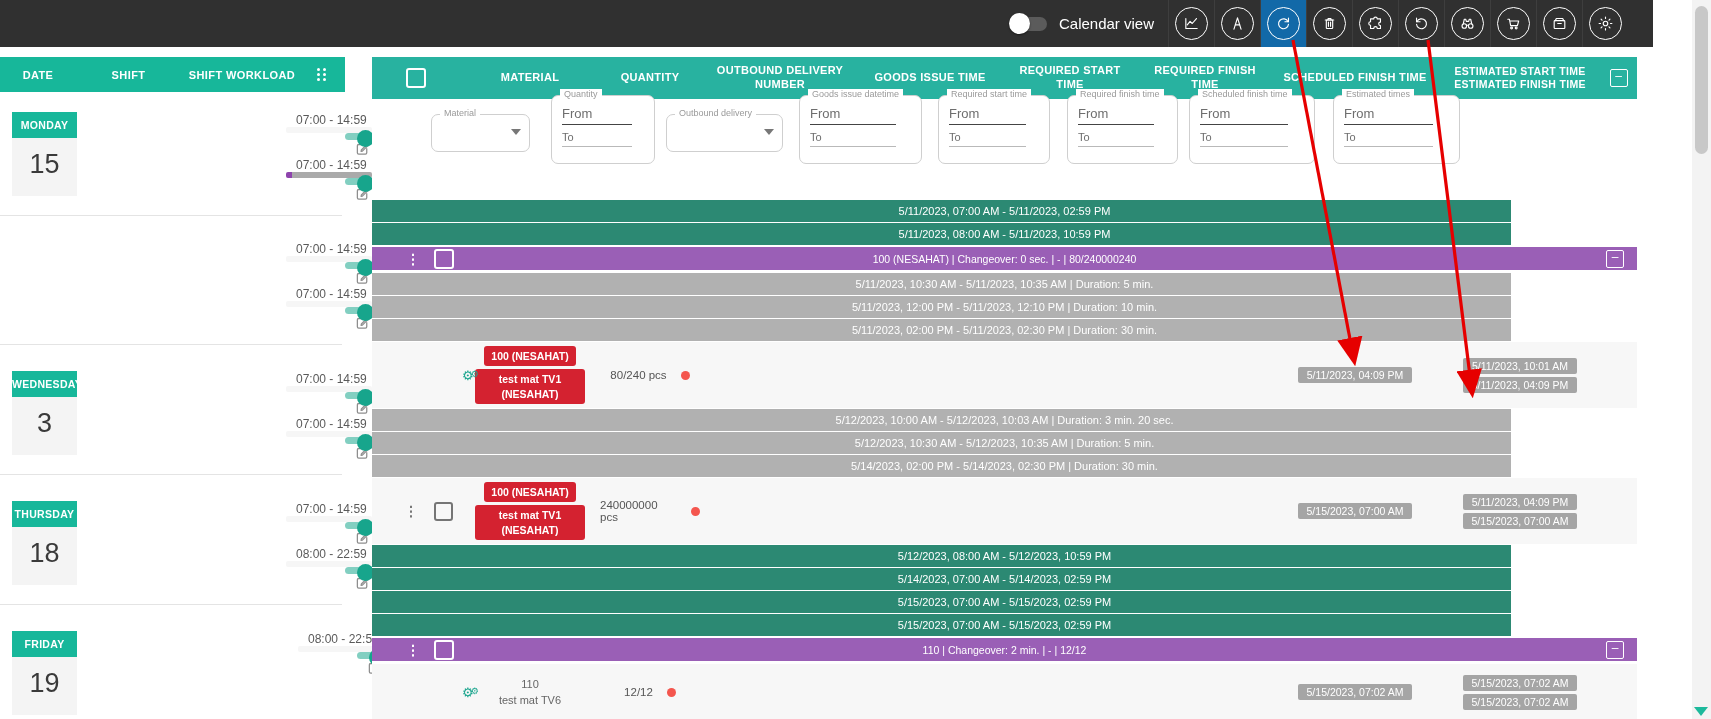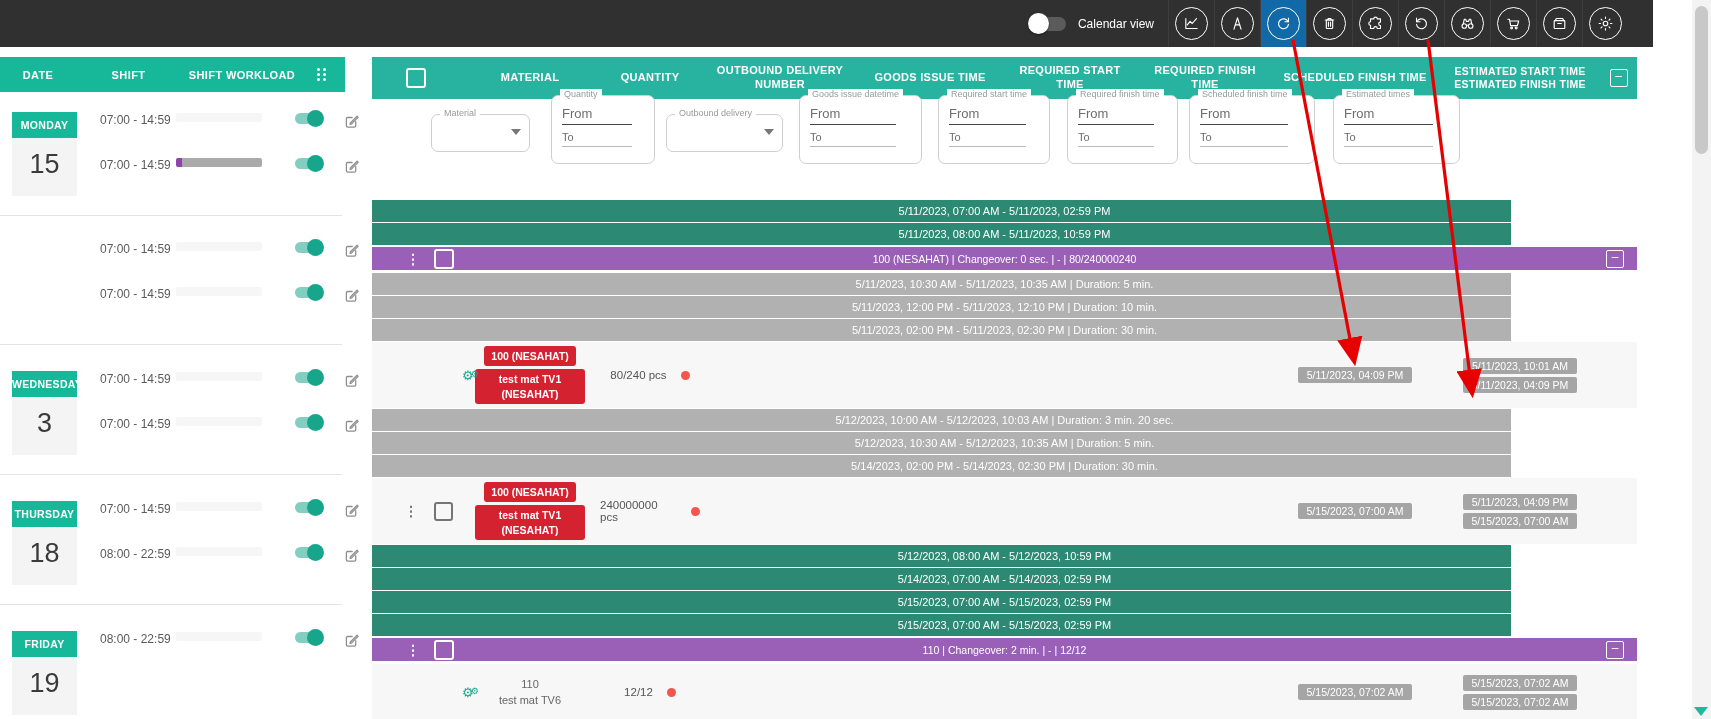--- a/index.html
+++ b/index.html
@@ -6,21 +6,21 @@
   body{width:1711px;height:719px;position:relative;overflow:hidden;background:#fff;
        font-family:"Liberation Sans",sans-serif;-webkit-font-smoothing:antialiased;}
 
   
   .topbar{position:absolute;left:0;top:0;width:1653px;height:47px;background:#303030;
           display:flex;align-items:center;justify-content:flex-end;}
   .cal-wrap{display:flex;align-items:center;margin-right:14px;}
   .cal-toggle{width:36px;height:14px;border-radius:7px;background:#5b5b5b;position:relative;cursor:pointer;}
   .cal-toggle .knob{width:21px;height:21px;border-radius:50%;background:#fff;position:absolute;left:-2px;top:-4px;
                     box-shadow:0 1px 2px rgba(0,0,0,.5);}
-  .cal-label{color:#fff;font-size:12px;margin-left:12px;}
+  .cal-label{color:#fff;font-size:15px;margin-left:12px;}
   .toolcells{display:flex;height:47px;margin-right:25px;}
   .tool-cell{width:45px;height:47px;display:flex;align-items:center;justify-content:center;
              border-left:1px solid #3e3e3e;cursor:pointer;}
   .tool-cell.active{background:#1269a8;}
   .tool-circle{width:31px;height:31px;border:1.6px solid #fff;border-radius:50%;color:#fff;
                display:flex;align-items:center;justify-content:center;}
   .tool-circle svg{width:17px;height:17px;}
 
   
   .vscroll{position:absolute;right:0;top:0;width:19px;height:719px;background:#f3f3f3;}
@@ -37,21 +37,21 @@
   .sb-h-work{width:122px;text-align:center;}
   .dots6{margin-left:14px;display:grid;grid-template-columns:4px 4px;grid-gap:2px;cursor:pointer;}
   .dots6 i{width:3px;height:3px;border-radius:50%;background:#fff;}
   .day-block{position:absolute;left:0;width:372px;height:92px;}
   .day-block:after{content:"";position:absolute;left:0;right:30px;bottom:-16px;height:1px;background:#e4e4e4;}
   .day-cell{position:absolute;left:12px;top:4px;bottom:4px;width:65px;background:#f4f4f4;}
   .day-badge{height:26px;background:#17b79a;color:#fff;font-size:10.5px;font-weight:bold;
              text-align:center;line-height:26px;letter-spacing:.3px;}
   .day-num{font-size:27px;color:#3a3a3a;text-align:center;margin-top:11px;}
   .shifts{position:absolute;left:88px;top:5px;right:0;}
-  .shift-row{height:45px;display:flex;align-items:flex-start;}
+  .shift-row{height:45px;display:flex;align-items:flex-end;flex-direction:column;}
   .shift-time{font-size:12px;color:#5a5a5a;width:88px;padding-left:12px;box-sizing:border-box;white-space:nowrap;}
   .wbar{width:86px;height:9px;background:#f6f6f6;border-radius:2px;overflow:hidden;display:flex;}
   .wseg{height:100%;}
   .sh-toggle{width:27px;height:11px;border-radius:6px;background:#82cfc1;position:relative;margin-left:33px;cursor:pointer;}
   .sh-toggle .knob{width:17px;height:17px;border-radius:50%;background:#17a58c;position:absolute;right:-2px;top:-3px;}
   .edit-btn{margin-left:21px;width:18px;height:18px;color:#8e8e8e;cursor:pointer;}
   .edit-btn svg{width:18px;height:18px;}
 
   
   .tpanel{position:absolute;left:372px;top:57px;width:1265px;height:662px;overflow:hidden;background:#fff;}

